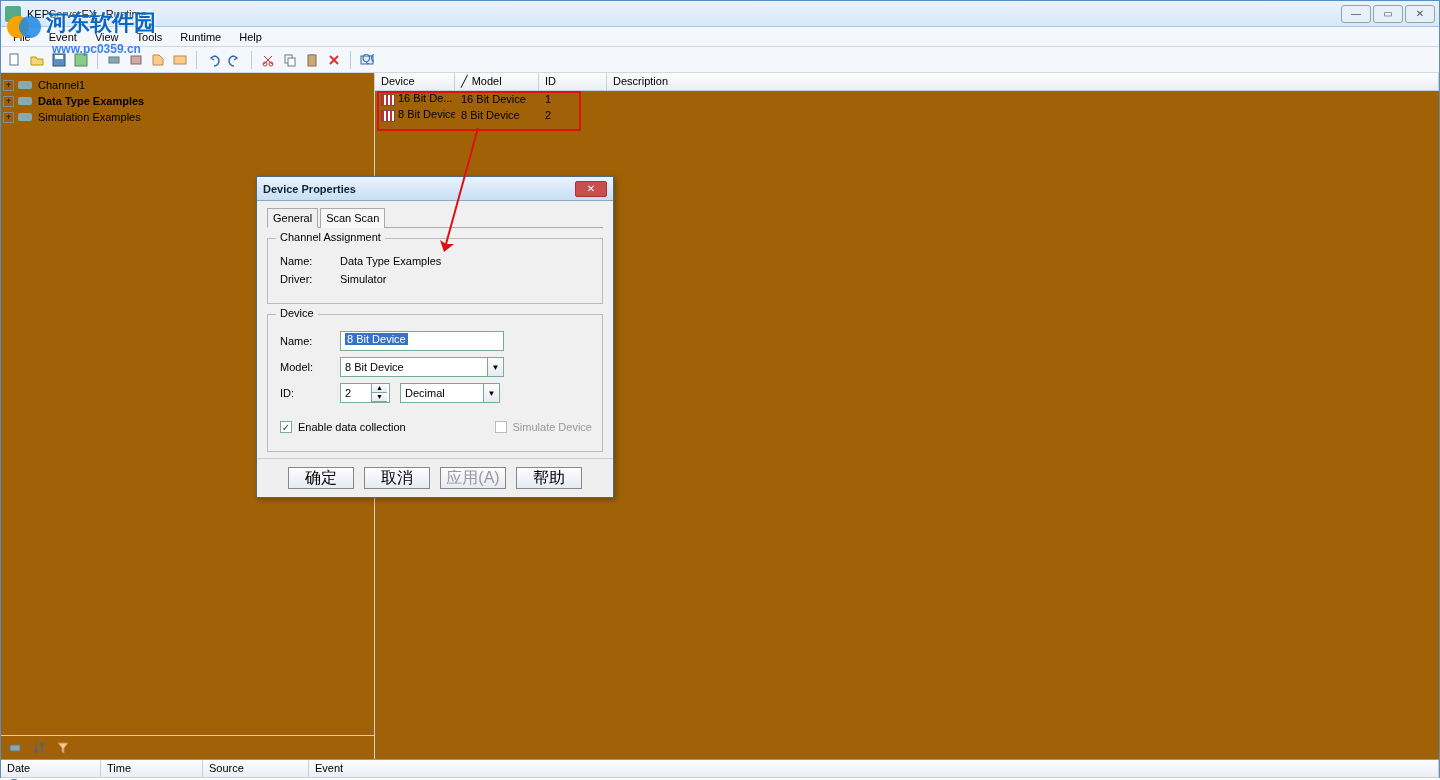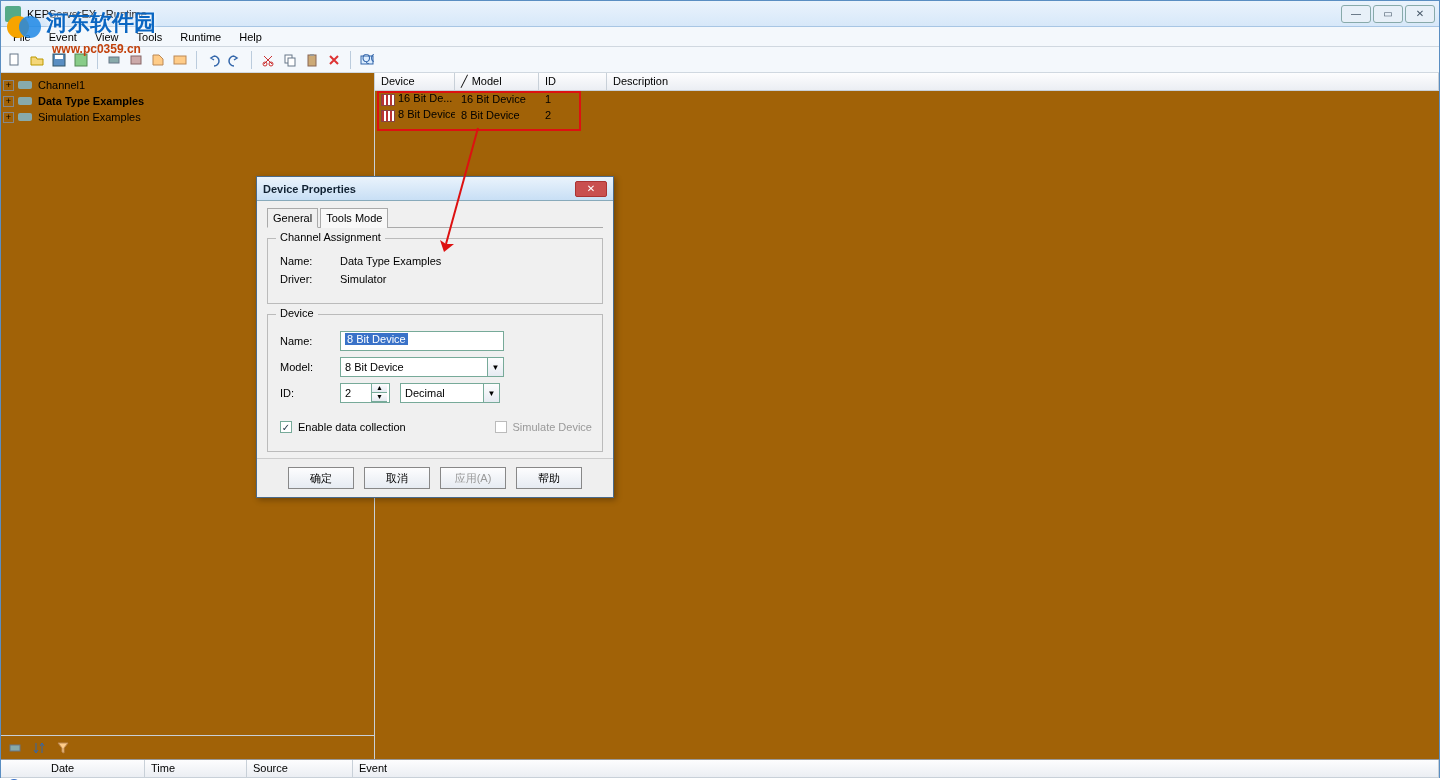--- a/index.html
+++ b/index.html
@@ -35,21 +35,21 @@
 .grid-head .col { border-right:1px solid #c8d0d8; padding:2px 6px; white-space:nowrap; overflow:hidden; }
 .col-device{width:80px;} .col-model{width:84px;} .col-id{width:68px;} .col-desc{flex:1;}
 .grid-body { flex:1; position:relative; }
 .grid-row { display:flex; height:16px; align-items:center; }
 .grid-row .cell { padding:0 6px; white-space:nowrap; overflow:hidden; }
 .dev-icon { display:inline-block; width:14px; height:12px; background: repeating-linear-gradient(90deg,#b33,#b33 2px,#fff 2px,#fff 4px); border:1px solid #844; margin-right:3px; vertical-align:middle;}
 .red-rect { position:absolute; left:2px; top:0; width:204px; height:40px; border:2px solid #d11; pointer-events:none; }
 
 
 .log { border-top:1px solid #999; height: 276px; display:flex; flex-direction:column; }
-.log-head { height:18px; background:linear-gradient(#fdfdfe,#ebeef3); display:flex; border-bottom:1px solid #c8d0d8;padding-left:44px;}
+.log-head { height:18px; background:linear-gradient(#fdfdfe,#ebeef3); display:flex; border-bottom:1px solid #c8d0d8;}
 .log-head .col { border-right:1px solid #c8d0d8; padding:2px 6px;}
 .lc-date{width:100px;} .lc-time{width:102px;} .lc-src{width:106px;} .lc-evt{flex:1;}
 .log-body { flex:1; overflow:auto; }
 .log-row { display:flex; height:16px; align-items:center; }
 .log-row .cell { padding:0 6px; white-space:nowrap; overflow:hidden; }
 .log-icon{ width:14px; height:14px; border-radius:50%; display:inline-flex; align-items:center; justify-content:center; margin-right:4px; font-size:9px; font-weight:bold; }
 
 
 .dialog { position:absolute; left:256px; top:176px; width:358px; background:#f0f0f0; border:1px solid #4a6a8a; box-shadow: 2px 2px 6px rgba(0,0,0,.3); }
 .dlg-title { height:24px; background:linear-gradient(#eaf3fc,#c8dff5); border-bottom:1px solid #8ab; display:flex; align-items:center; padding:0 6px; }
@@ -68,32 +68,32 @@
 .combo { display:flex; align-items:center; border:1px solid #7a9; background:#fff; height:20px; }
 .combo .val{ flex:1; padding:0 4px;}
 .combo .btn,.spin .btn{ width:16px; height:100%; border-left:1px solid #7a9; background:linear-gradient(#fdfdfe,#e6ebf2); display:flex; align-items:center; justify-content:center; font-size:8px;}
 .spin { display:flex; border:1px solid #7a9; background:#fff; height:20px; width:50px;}
 .spin input{border:none; width:30px; padding:0 4px; font-size:11px;}
 .spin .arrs{ width:16px; display:flex; flex-direction:column;}
 .spin .arrs div{ height:9px; border-left:1px solid #7a9; border-bottom:1px solid #7a9; background:linear-gradient(#fdfdfe,#e6ebf2); font-size:7px; text-align:center; line-height:8px;}
 .chk { display:flex; align-items:center; gap:6px; }
 .chkbox { width:12px; height:12px; border:1px solid #7a9; background:#fff; display:flex; align-items:center; justify-content:center; font-size:10px; color:#234;}
 .dlg-btns { display:flex; justify-content:center; gap:10px; padding:8px; border-top:1px solid #ccc; background:#efefef;}
-.dlg-btns button { width:66px; height:22px; border:1px solid #888; background:linear-gradient(#fdfdfe,#e6ebf2); font-size:11px;}
+.dlg-btns button { width:66px; height:22px; border:1px solid #888; background:linear-gradient(#fdfdfe,#e6ebf2); font-size:16px;}
 .dlg-btns button:disabled{ color:#999; }
 .disabled-text{ color:#999; }
 
 
 .arrow { position:absolute; left:438px; top:128px; pointer-events:none; }
 .arrow svg { overflow:visible; }
 
 
 .wm { position:absolute; left:6px; top:8px; pointer-events:none; }
 .wm .big{ font-size:22px; font-weight:bold; color:#0a66c2; text-shadow:0 0 4px #fff; font-family: "Microsoft YaHei"; }
-.wm .sm{ font-size:12px; color:#c2410c; font-weight:bold; margin-left:46px; }
+.wm .sm{ font-size:12px; color:#3b82f6; font-weight:bold; margin-left:46px; }
 .wm .logo{ display:inline-block; width:36px; height:30px; vertical-align:middle; margin-right:4px;}
 </style>
 </head>
 <body>
 
 <div class="window">
   <div class="titlebar">
     <span class="app-icon"></span>
     <span class="title">KEPServerEX - Runtime</span>
     <div class="win-btns">
@@ -278,21 +278,21 @@
 </div>
 
 <div class="dialog">
   <div class="dlg-title">
     <span class="t">Device Properties</span>
     <span class="close">✕</span>
   </div>
   <div class="dlg-body">
     <div class="tabs">
       <div class="tab active">General</div>
-      <div class="tab">Tools Mode</div>
+      <div class="tab">Scan Scan</div>
     </div>
 
     <div class="fieldset">
       <span class="legend">Channel Assignment</span>
       <div class="frow">
           <span class="lbl">Name:</span>
           <span>Data Type Examples</span>
         </div>
       <div class="frow">
           <span class="lbl">Driver:</span>

